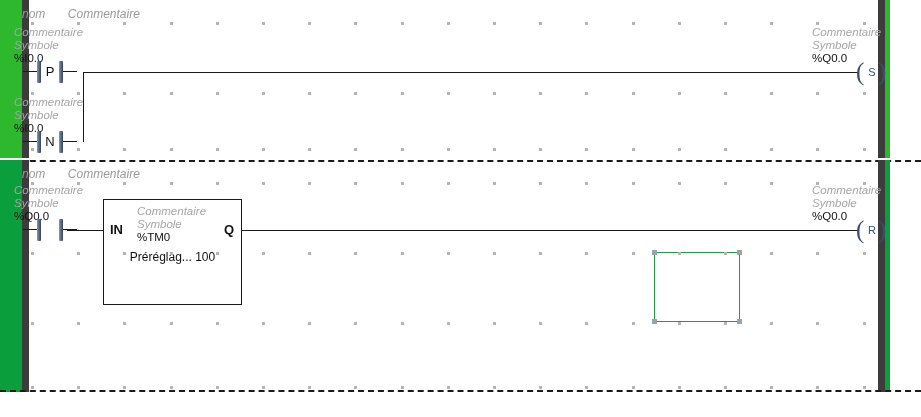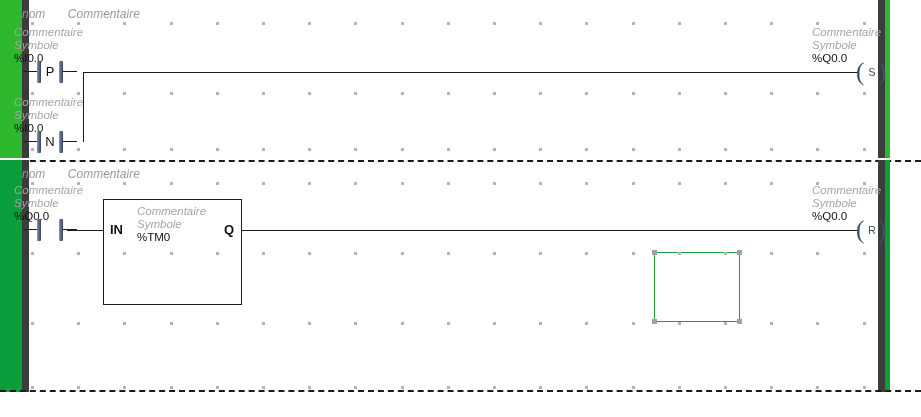--- a/index.html
+++ b/index.html
@@ -338,20 +338,24 @@
       <div class="fb-pin-in" style="left:6px; top:22px;">IN</div>
       <div class="fb-pin-out" style="right:7px; top:22px;">Q</div>
 
       <div class="fb-labels" style="left:33px; top:5px;">
         <span class="lbl-comment">Commentaire</span>
         <span class="lbl-symbol">Symbole</span>
         <span class="lbl-addr">%TM0</span>
       </div>
 
       <div class="fb-params" style="top:49px;">
+        <span class="prow">
+          <span>Préréglag...</span>
+          <span>100</span>
+        </span>
       </div>
     </div>
 
     <div id="selection-box" style="left: 654px; top: 92px; width: 86px; height: 70px; border-color: rgb(31, 158, 62);">
       <div class="handle h-tl"></div>
       <div class="handle h-tr"></div>
       <div class="handle h-bl"></div>
       <div class="handle h-br"></div>
     </div>
 

